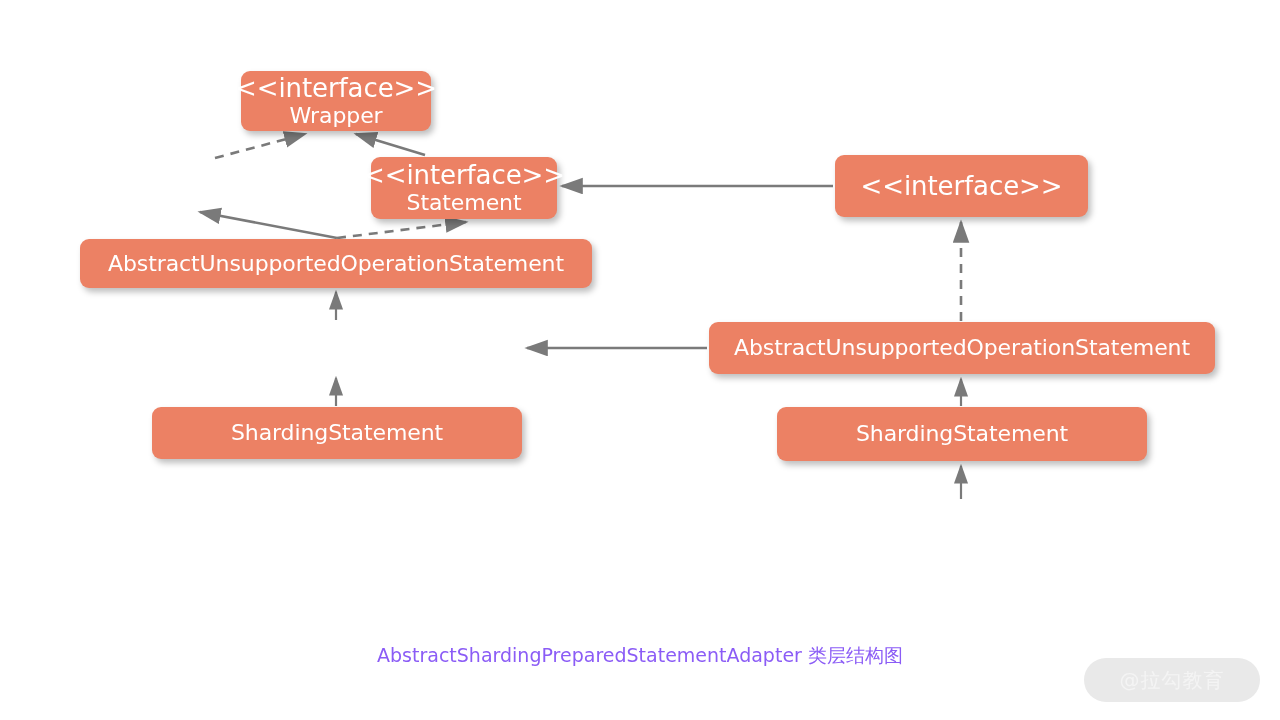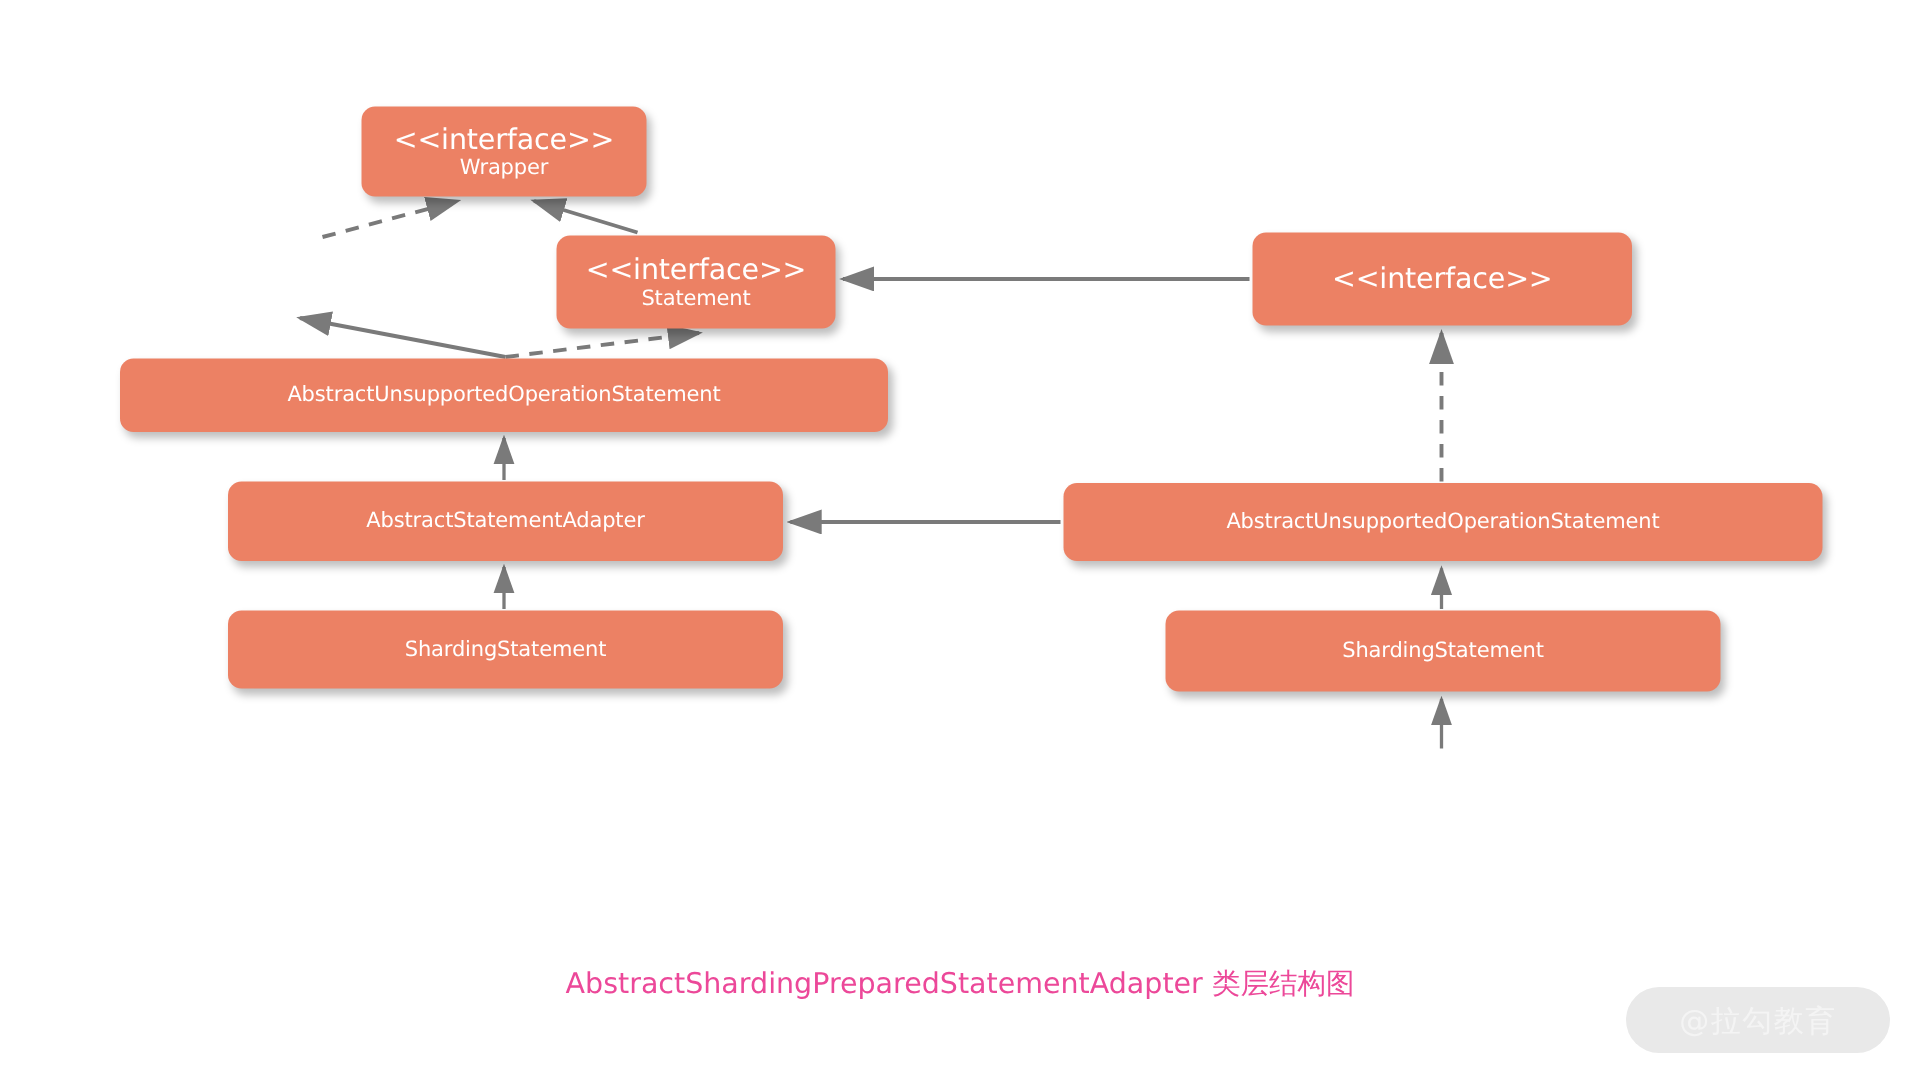--- a/index.html
+++ b/index.html
@@ -45,25 +45,25 @@
     line-height: 1.16;
     font-size: 21px;
     letter-spacing: -0.1px;
     box-shadow: 3px 4px 6px rgba(0,0,0,0.26);
     padding: 0 12px;
     white-space: nowrap;
     z-index: 2;
   }
 
   .uml-box .stereotype {
-    font-size: 19px;
+    font-size: 26px;
     display: block;
   }
   .uml-box .cname {
-    font-size: 14px;
+    font-size: 22px;
     display: block;
   }
 
   
   #box-wrapper            { left: 241px;  top: 71px;  width: 190px; height: 60px; }
   #box-wrapper-adapter    { left: 81px;   top: 159px; width: 221px; height: 50px; }
   #box-statement          { left: 371px;  top: 157px; width: 186px; height: 62px; }
   #box-prepared-statement { left: 835px;  top: 155px; width: 253px; height: 62px; }
   #box-auos-left          { left: 80px;   top: 239px; width: 512px; height: 49px; }
   #box-abstract-stmt-ad   { left: 152px;  top: 321px; width: 370px; height: 53px; }
@@ -72,21 +72,21 @@
   #box-sharding-stmt-rt   { left: 777px;  top: 407px; width: 370px; height: 54px; }
   #box-sharding-prep-stmt { left: 777px;  top: 500px; width: 370px; height: 56px; }
 
   #diagram-caption {
     position: absolute;
     left: 0;
     top: 643px;
     width: 1280px;
     text-align: center;
     font-size: 19px;
-    color: #ec4899;
+    color: #8b5cf6;
     font-family: "DejaVu Sans", "Liberation Sans", sans-serif;
     z-index: 2;
   }
 
   #watermark {
     position: absolute;
     left: 1084px;
     top: 658px;
     width: 176px;
     height: 44px;
@@ -148,23 +148,20 @@
   </div>
 
   <div class="uml-box" id="box-prepared-statement">
     <span class="stereotype">&lt;&lt;interface&gt;&gt;</span>
   </div>
 
   <div class="uml-box" id="box-auos-left">
     <span class="cname">AbstractUnsupportedOperationStatement</span>
   </div>
 
-  <div class="uml-box" id="box-abstract-stmt-ad">
-    <span class="cname">AbstractStatementAdapter</span>
-  </div>
 
   <div class="uml-box" id="box-sharding-stmt-left">
     <span class="cname">ShardingStatement</span>
   </div>
 
   <div class="uml-box" id="box-auos-right">
     <span class="cname">AbstractUnsupportedOperationStatement</span>
   </div>
 
   <div class="uml-box" id="box-sharding-stmt-rt">

